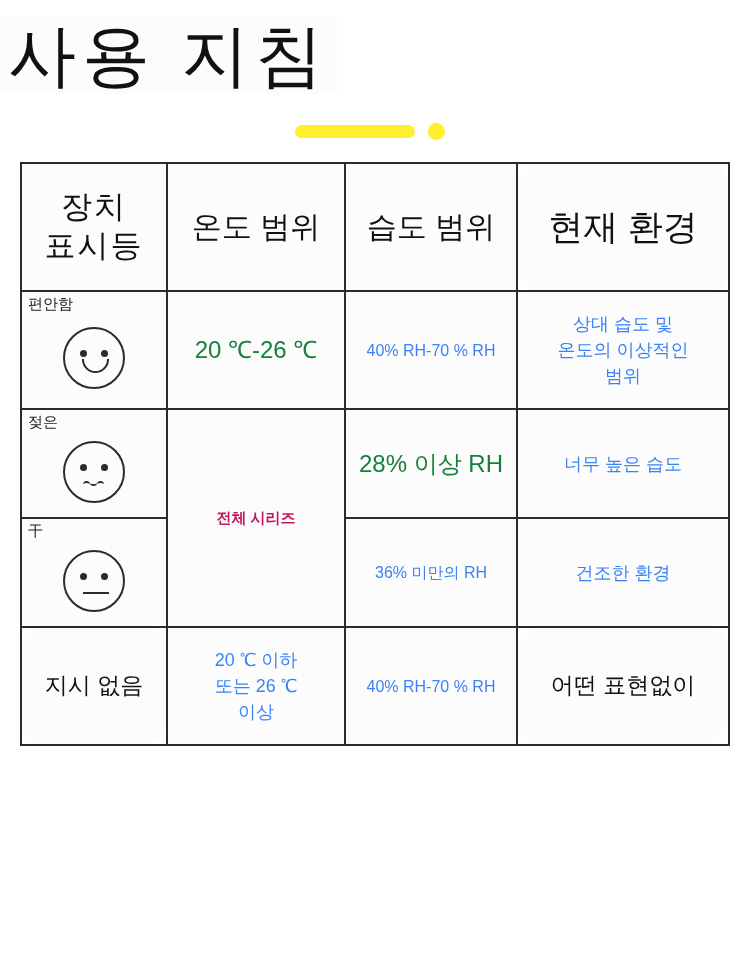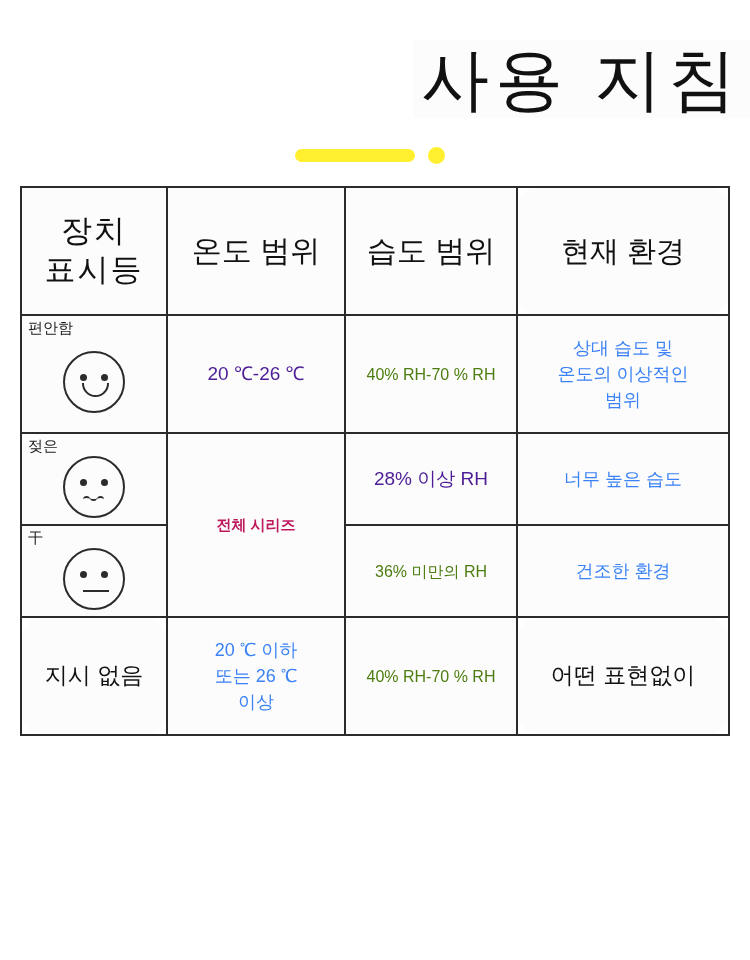--- a/index.html
+++ b/index.html
@@ -16,22 +16,22 @@
     position: relative;
     width: 750px;
     height: 960px;
     background: #ffffff;
     overflow: hidden;
   }
 
   
   .title-wrap {
     width: 100%;
-    text-align: right;
-    padding-top: 40px;
+    text-align: left;
+    padding-top: 16px;
   }
   .title {
     display: inline-block;
     font-size: 68px;
     line-height: 1.15;
     font-weight: 400;
     letter-spacing: 6px;
     color: #111111;
     background: #fcfcfc;
     padding: 0 8px;
@@ -86,21 +86,21 @@
   .col-c { width: 172px; }
   .col-d { width: 212px; }
 
   thead th {
     height: 128px;
     font-weight: 400;
     color: #111;
   }
   .head-a { font-size: 31px; line-height: 1.25; letter-spacing: 2px; }
   .head-b, .head-c { font-size: 30px; line-height: 1.2; white-space: nowrap; }
-  .head-d { font-size: 29px; line-height: 1.2; border-radius: 22px; }
+  .head-d { font-size: 35px; line-height: 1.2; border-radius: 22px; }
 
   .status-cell {
     position: relative;
     height: 118px;
   }
   .status-label {
     position: absolute;
     left: 6px;
     top: 4px;
     font-size: 15px;
@@ -157,27 +157,27 @@
   .face .mouth-wavy span:nth-child(3) { left: 14px; }
   .face .mouth-flat {
     position: absolute;
     left: 18px;
     top: 40px;
     width: 26px;
     height: 0;
     border-top: 2px solid #2b2b2b;
   }
 
-  .cell-text { font-size: 19px; line-height: 1.4; color: #4c1d95; }
-  .cell-text-sm { font-size: 16px; line-height: 1.45; color: #4d7c0f; }
+  .cell-text { font-size: 24px; line-height: 1.4; color: #15803d; }
+  .cell-text-sm { font-size: 16px; line-height: 1.45; color: #3b82f6; }
   .cell-text-md { font-size: 18px; line-height: 1.45; color: #3b82f6; }
   .cell-text-lg { font-size: 23px; line-height: 1.3; color: #111; border-radius: 24px; }
   .cell-series { font-size: 15px; color: #be185d; font-weight: bold; }
 
-  .row-wet td, .row-dry td { height: 92px; }
+  .row-wet td, .row-dry td { height: 109px; }
   .row-none td { height: 118px; }
   .row-comfort td { height: 118px; }
 </style>
 </head>
 <body>
 
 <div class="page">
 
   <div class="title-wrap">
     <div class="title">사용 지침</div>

